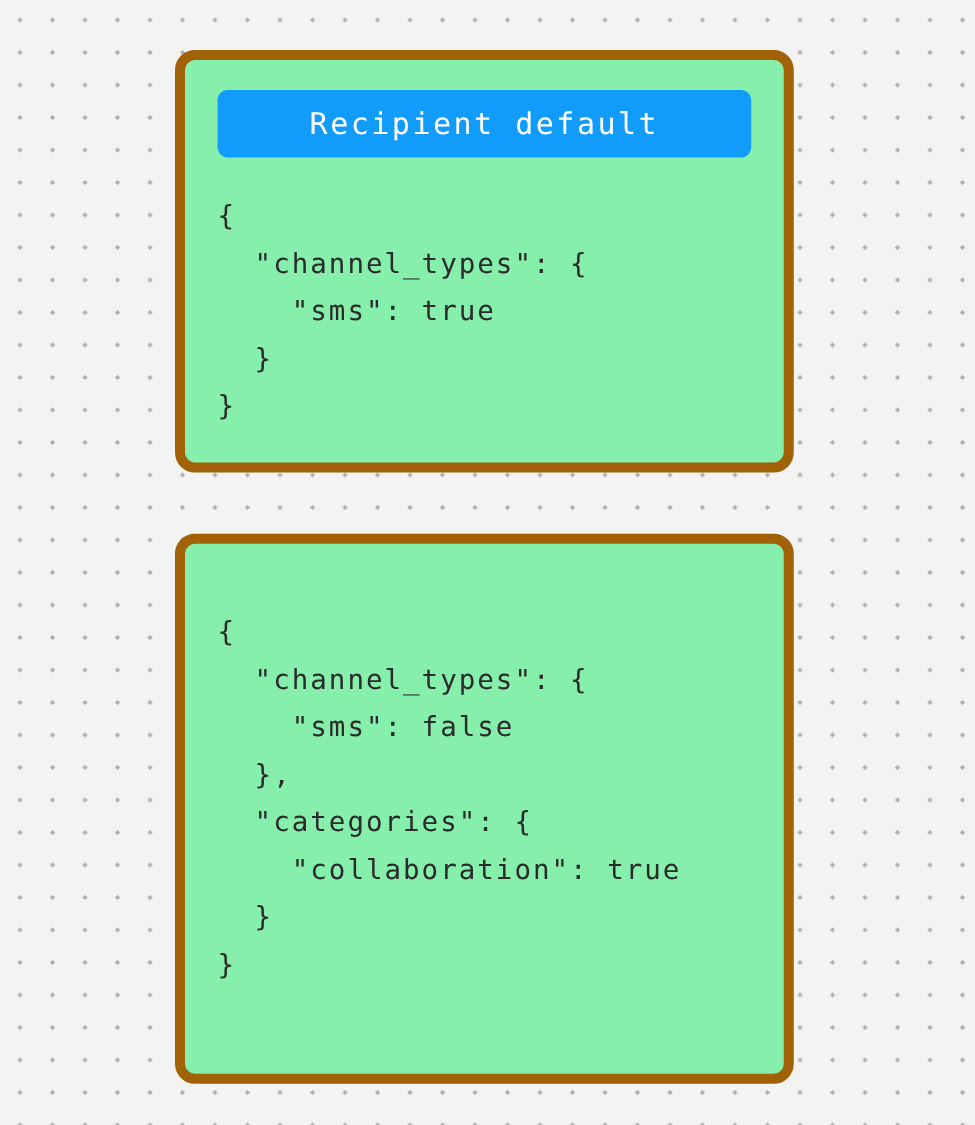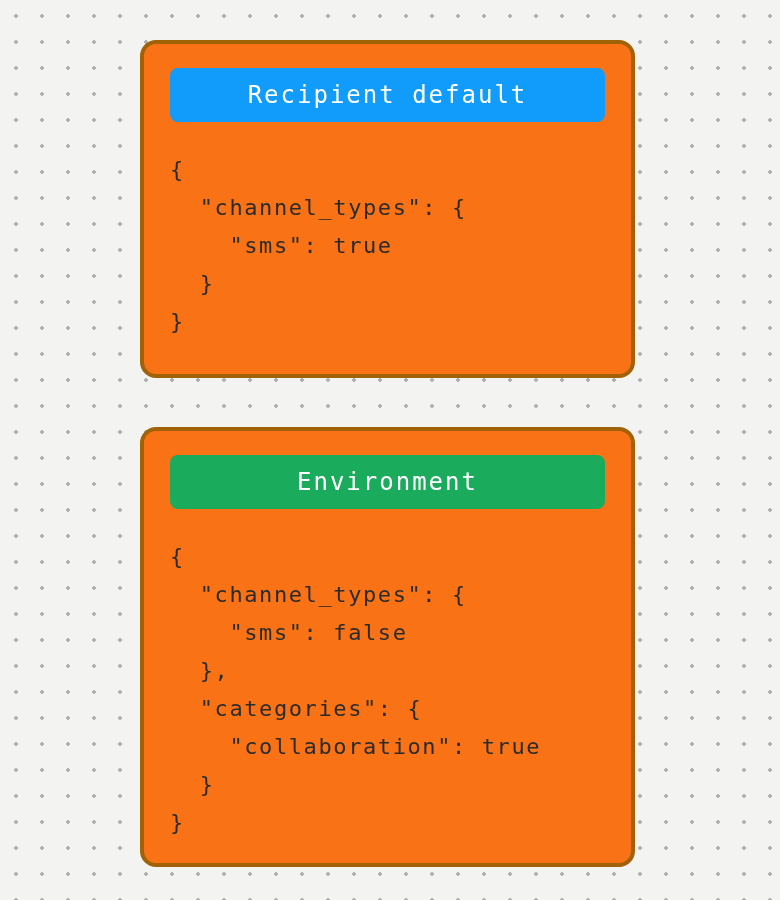--- a/index.html
+++ b/index.html
@@ -15,22 +15,22 @@
     background-image: radial-gradient(circle, #b1b1b1 1.6px, rgba(0,0,0,0) 1.8px);
     background-size: 26px 26px;
     background-position: 3px 3px;
     font-family: "DejaVu Sans Mono", monospace;
   }
   .card {
     position: absolute;
     left: 140px;
     width: 495px;
     box-sizing: border-box;
-    background: #f97316;
-    border: 4px solid #a16207;
+    background: #86efac;
+    border: 8px solid #a16207;
     border-radius: 16px;
     padding: 24px 26px;
   }
   .card-1 { top: 40px;  height: 338px; }
   .card-2 { top: 427px; height: 440px; }
   .card-header {
     height: 54px;
     border-radius: 8px;
     display: flex;
     align-items: center;
@@ -60,21 +60,20 @@
   <section class="card card-1">
     <div class="card-header" style="background-color: rgb(17, 155, 250);">Recipient default</div>
     <pre class="code">{
   "channel_types": {
     "sms": true
   }
 }</pre>
   </section>
 
   <section class="card card-2">
-    <div class="card-header" style="background-color: rgb(26, 171, 92);">Environment</div>
     <pre class="code">{
   "channel_types": {
     "sms": false
   },
   "categories": {
     "collaboration": true
   }
 }</pre>
   </section>
 

